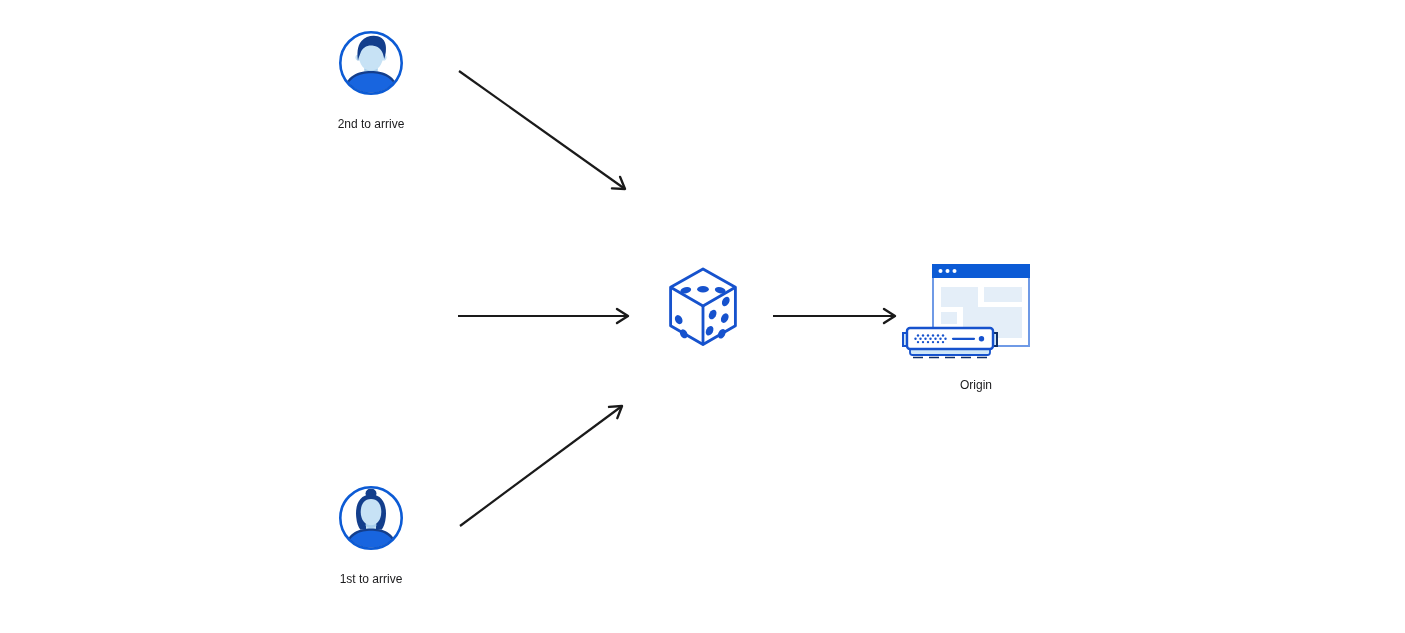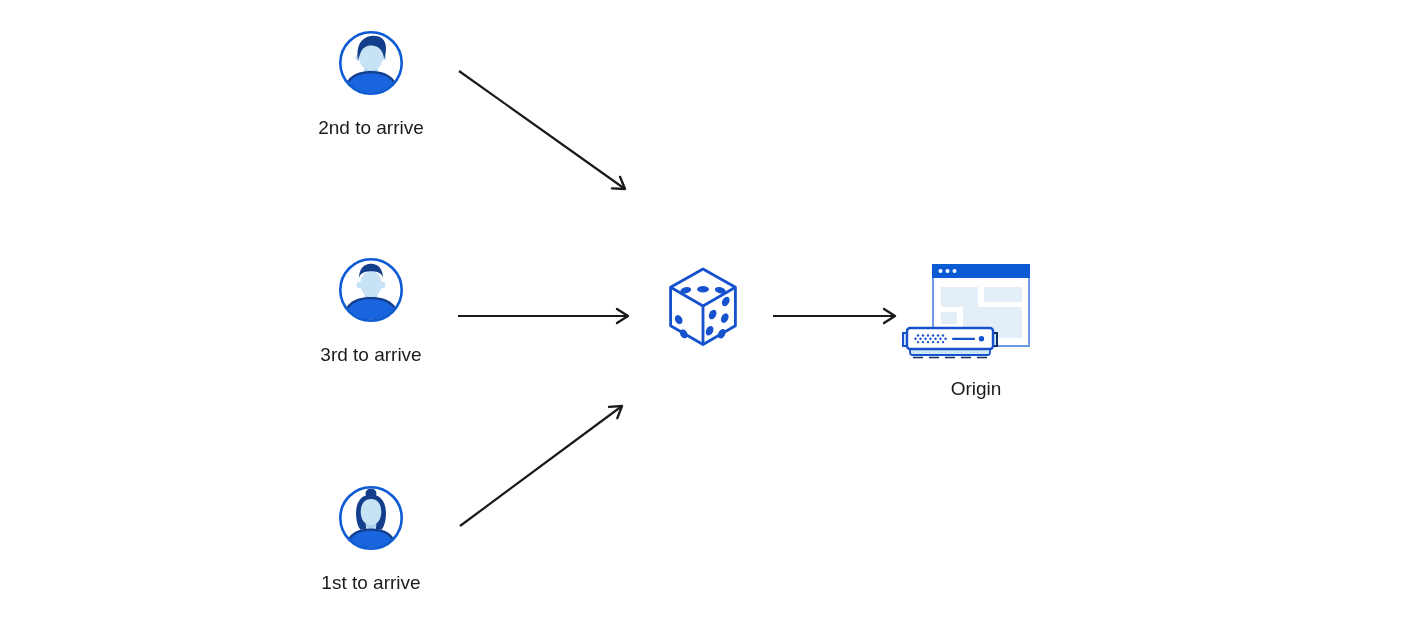--- a/index.html
+++ b/index.html
@@ -21,21 +21,21 @@
     width: 1405px; height: 633px;
   }
   .node {
     position: absolute;
     display: flex;
     flex-direction: column;
     align-items: center;
   }
   .node-label {
     margin-top: 22px;
-    font-size: 19px;
+    font-size: 12px;
     line-height: 1.1;
     color: #1b1b1d;
     text-align: center;
     white-space: nowrap;
   }
   .user-node { width: 160px; }
   .user-node .node-label { margin-top: 22px; }
   .origin-node { width: 140px; }
   .origin-node .node-label { margin-top: 16px; margin-left: 20px; }
   .avatar-svg { width: 66px; height: 66px; display: block; }
@@ -76,41 +76,20 @@
         <path d="M5,66 C9,48 20,43.2 33,43.2 C46,43.2 57,48 61,66 Z" fill="#1865df"></path>
         <circle cx="20.5" cy="27.5" r="3.1" fill="#c7e2f5"></circle>
         <circle cx="45.5" cy="27.5" r="3.1" fill="#c7e2f5"></circle>
         <path d="M33,12 C41.5,12 45,18 45,26 C45,34.5 40,40.5 33,40.5 C26,40.5 21,34.5 21,26 C21,18 24.5,12 33,12 Z" fill="#c7e2f5"></path>
         <path d="M20,31 C19,24 19,16 23.5,11 C28,5.5 38,4 43.5,8 C47.5,11 48.5,16 47.8,22 C47.4,25 46.8,27 46.2,29 C45.2,21 41.5,16.8 35.5,15.8 C29.5,14.8 24.5,17.5 22.5,23 C21.5,25.5 20.5,28 20,31 Z" fill="#133e8c"></path>
       </g>
     </svg>
     <div class="node-label">2nd to arrive</div>
   </div>
 
-  <div class="node user-node" style="left:291px; top:257px;">
-    <svg class="avatar-svg" viewBox="0 0 66 66" xmlns="http://www.w3.org/2000/svg">
-      <defs>
-          <clipPath id="clipB">
-            <circle cx="33" cy="33" r="29.6"></circle>
-          </clipPath>
-        </defs>
-      <circle cx="33" cy="33" r="30.7" fill="#ffffff" stroke="#0c5bd5" stroke-width="2.6"></circle>
-      <g clip-path="url(#clipB)">
-        <path d="M27,32 h12 v15 h-12 Z" fill="#c7e2f5"></path>
-        <ellipse cx="33" cy="38.5" rx="6" ry="3" fill="#a9cfec"></ellipse>
-        <path d="M2,66 C6,45 18,40 33,40 C48,40 60,45 64,66 Z" fill="#133e8c"></path>
-        <path d="M4,66 C8,47 19,42.2 33,42.2 C47,42.2 58,47 62,66 Z" fill="#1865df"></path>
-        <circle cx="21.8" cy="28" r="3.3" fill="#c7e2f5"></circle>
-        <circle cx="44.2" cy="28" r="3.3" fill="#c7e2f5"></circle>
-        <path d="M33,14.5 C40,14.5 43.5,20 43.5,27 C43.5,34.5 39.2,40 33,40 C26.8,40 22.5,34.5 22.5,27 C22.5,20 26,14.5 33,14.5 Z" fill="#c7e2f5"></path>
-        <path d="M20.8,23 C20.8,11.5 26,6.8 33,6.8 C40,6.8 45.2,11.5 45.2,23 C45.2,17.5 41,14.2 33,14.2 C25,14.2 20.8,17.5 20.8,23 Z" fill="#133e8c"></path>
-      </g>
-    </svg>
-    <div class="node-label">3rd to arrive</div>
-  </div>
 
   <div class="node user-node" style="left:291px; top:485px;justify-content:space-between;">
     <svg class="avatar-svg" viewBox="0 0 66 66" xmlns="http://www.w3.org/2000/svg">
       <defs>
           <clipPath id="clipC">
             <circle cx="33" cy="33" r="29.6"></circle>
           </clipPath>
         </defs>
       <circle cx="33" cy="33" r="30.7" fill="#ffffff" stroke="#0c5bd5" stroke-width="2.6"></circle>
       <g clip-path="url(#clipC)">

